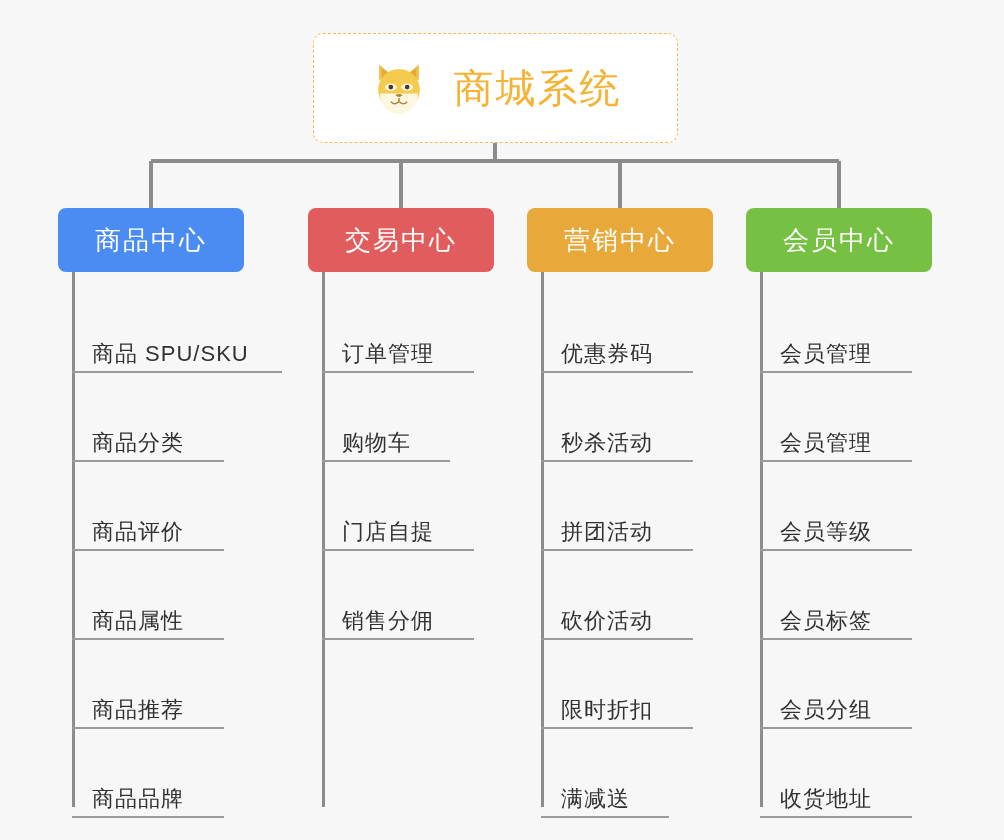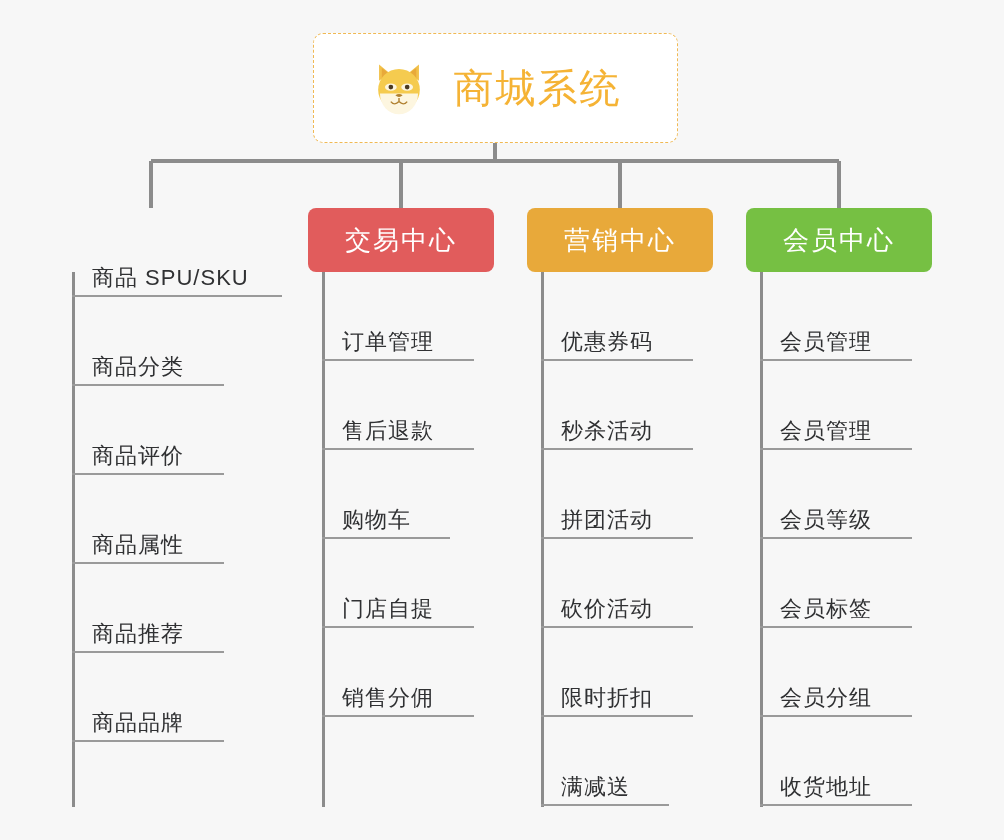--- a/index.html
+++ b/index.html
@@ -70,21 +70,21 @@
     align-items: center;
     justify-content: center;
     color: #ffffff;
     font-size: 26px;
     letter-spacing: 2px;
     white-space: nowrap;
   }
 
   .leaf-list {
     position: relative;
-    margin-top: 0;
+    margin-top: 12px;
   }
   .leaf {
     position: relative;
     height: 89px;
     display: flex;
     align-items: flex-end;
     justify-content: flex-start;
   }
   .leaf-label {
     font-size: 22px;
@@ -144,20 +144,23 @@
     <g stroke="#8c8c8c" stroke-width="3" fill="none" shape-rendering="crispEdges">
 
       <line x1="73" y1="272" x2="73" y2="807"></line>
       <line x1="323" y1="272" x2="323" y2="807"></line>
       <line x1="542" y1="272" x2="542" y2="807"></line>
       <line x1="761" y1="272" x2="761" y2="807"></line>
     </g>
   </svg>
 
   <div class="column" id="col-0" style="left: 58px; width: 186px;">
+      <div class="cat-box" style="background: rgb(74, 140, 242);">
+        <span>商品中心</span>
+      </div>
       <div class="leaf-list">
         <div class="leaf">
           <span class="leaf-label">商品 SPU/SKU</span>
           <div class="leaf-underline" style="width: 210px;"></div>
         </div>
         <div class="leaf">
           <span class="leaf-label">商品分类</span>
           <div class="leaf-underline" style="width: 152px;"></div>
         </div>
         <div class="leaf">
@@ -181,24 +184,20 @@
   <div class="column" id="col-1" style="left: 308px; width: 186px;">
       <div class="cat-box" style="background: rgb(225, 92, 92);">
         <span>交易中心</span>
       </div>
       <div class="leaf-list">
         <div class="leaf">
           <span class="leaf-label">订单管理</span>
           <div class="leaf-underline" style="width: 152px;"></div>
         </div>
         <div class="leaf">
-          <span class="leaf-label">售后退款</span>
-          <div class="leaf-underline" style="width: 152px;"></div>
-        </div>
-        <div class="leaf">
           <span class="leaf-label">购物车</span>
           <div class="leaf-underline" style="width: 128px;"></div>
         </div>
         <div class="leaf">
           <span class="leaf-label">门店自提</span>
           <div class="leaf-underline" style="width: 152px;"></div>
         </div>
         <div class="leaf">
           <span class="leaf-label">销售分佣</span>
           <div class="leaf-underline" style="width: 152px;"></div>

